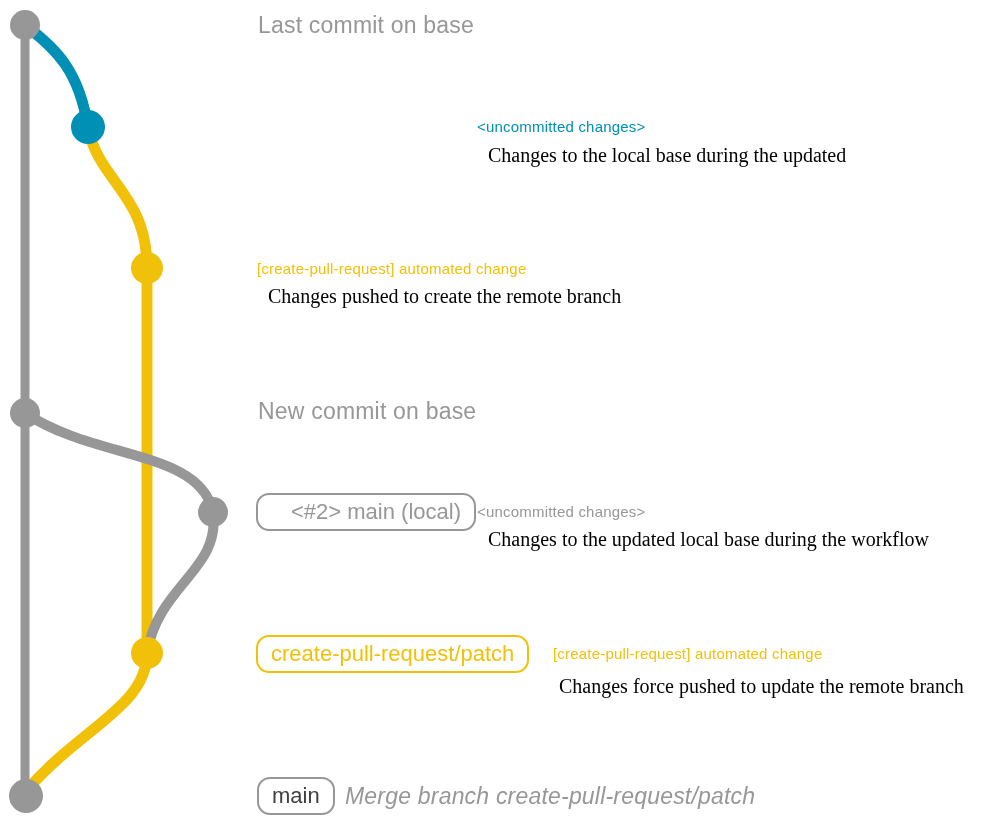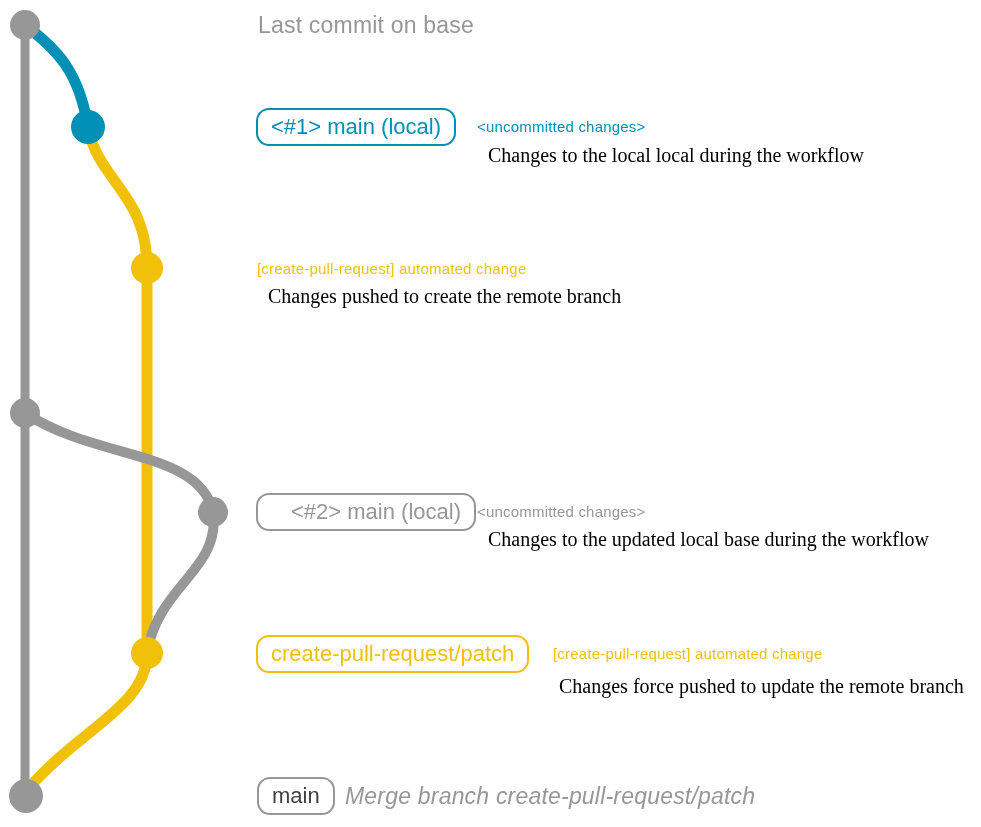--- a/index.html
+++ b/index.html
@@ -67,27 +67,27 @@
     <circle cx="88" cy="127" r="17" fill="#008fb5"></circle>
     <circle cx="147" cy="268" r="16" fill="#f1c109"></circle>
     <circle cx="25" cy="413" r="15" fill="#979797"></circle>
     <circle cx="213" cy="512" r="15" fill="#979797"></circle>
     <circle cx="147" cy="653" r="16" fill="#f1c109"></circle>
     <circle cx="26" cy="796" r="17" fill="#979797"></circle>
   </svg>
 
   <div class="txt lbl" style="left: 258px; top: 25px; color: rgb(151, 151, 151);">Last commit on base</div>
 
-  <div class="txt tag" style="left: 256px; top: 127px; color: rgb(0, 143, 181); border-color: rgb(0, 143, 181);">&lt;#1&gt; main (local)</div>
   <div class="txt heading" style="left: 477px; top: 126px; color: rgb(0, 143, 181);">&lt;uncommitted changes&gt;</div>
-  <div class="txt note" style="left: 488px; top: 155px; color: rgb(0, 0, 0);">Changes to the local local during the workflow</div>
+  <div class="txt note" style="left: 488px; top: 155px; color: rgb(0, 0, 0);">Changes to the local base during the updated</div>
 
   <div class="txt heading" style="left: 257px; top: 268px; color: rgb(241, 193, 9);">[create-pull-request] automated change</div>
   <div class="txt note" style="left: 268px; top: 296px; color: rgb(0, 0, 0);">Changes pushed to create the remote branch</div>
 
+  <div class="txt lbl" style="left: 258px; top: 411px; color: rgb(151, 151, 151);">New commit on base</div>
 
   <div class="txt tag" style="left: 256px; top: 512px; color: rgb(151, 151, 151); border-color: rgb(151, 151, 151); padding-left: 33px;">&lt;#2&gt; main (local)</div>
   <div class="txt heading" style="left: 477px; top: 511px; color: rgb(151, 151, 151);">&lt;uncommitted changes&gt;</div>
   <div class="txt note" style="left: 488px; top: 539px; color: rgb(0, 0, 0);">Changes to the updated local base during the workflow</div>
 
   <div class="txt tag" style="left: 256px; top: 654px; color: rgb(241, 193, 9); border-color: rgb(241, 193, 9);">create-pull-request/patch</div>
   <div class="txt heading" style="left: 553px; top: 653px; color: rgb(241, 193, 9);">[create-pull-request] automated change</div>
   <div class="txt note" style="left: 535px; top: 686px; color: rgb(0, 0, 0); margin-left: 24px;">Changes force pushed to update the remote branch</div>
 
   <div class="txt tag" style="left: 257px; top: 796px; color: #404040; border-color: rgb(151, 151, 151);">main</div>

